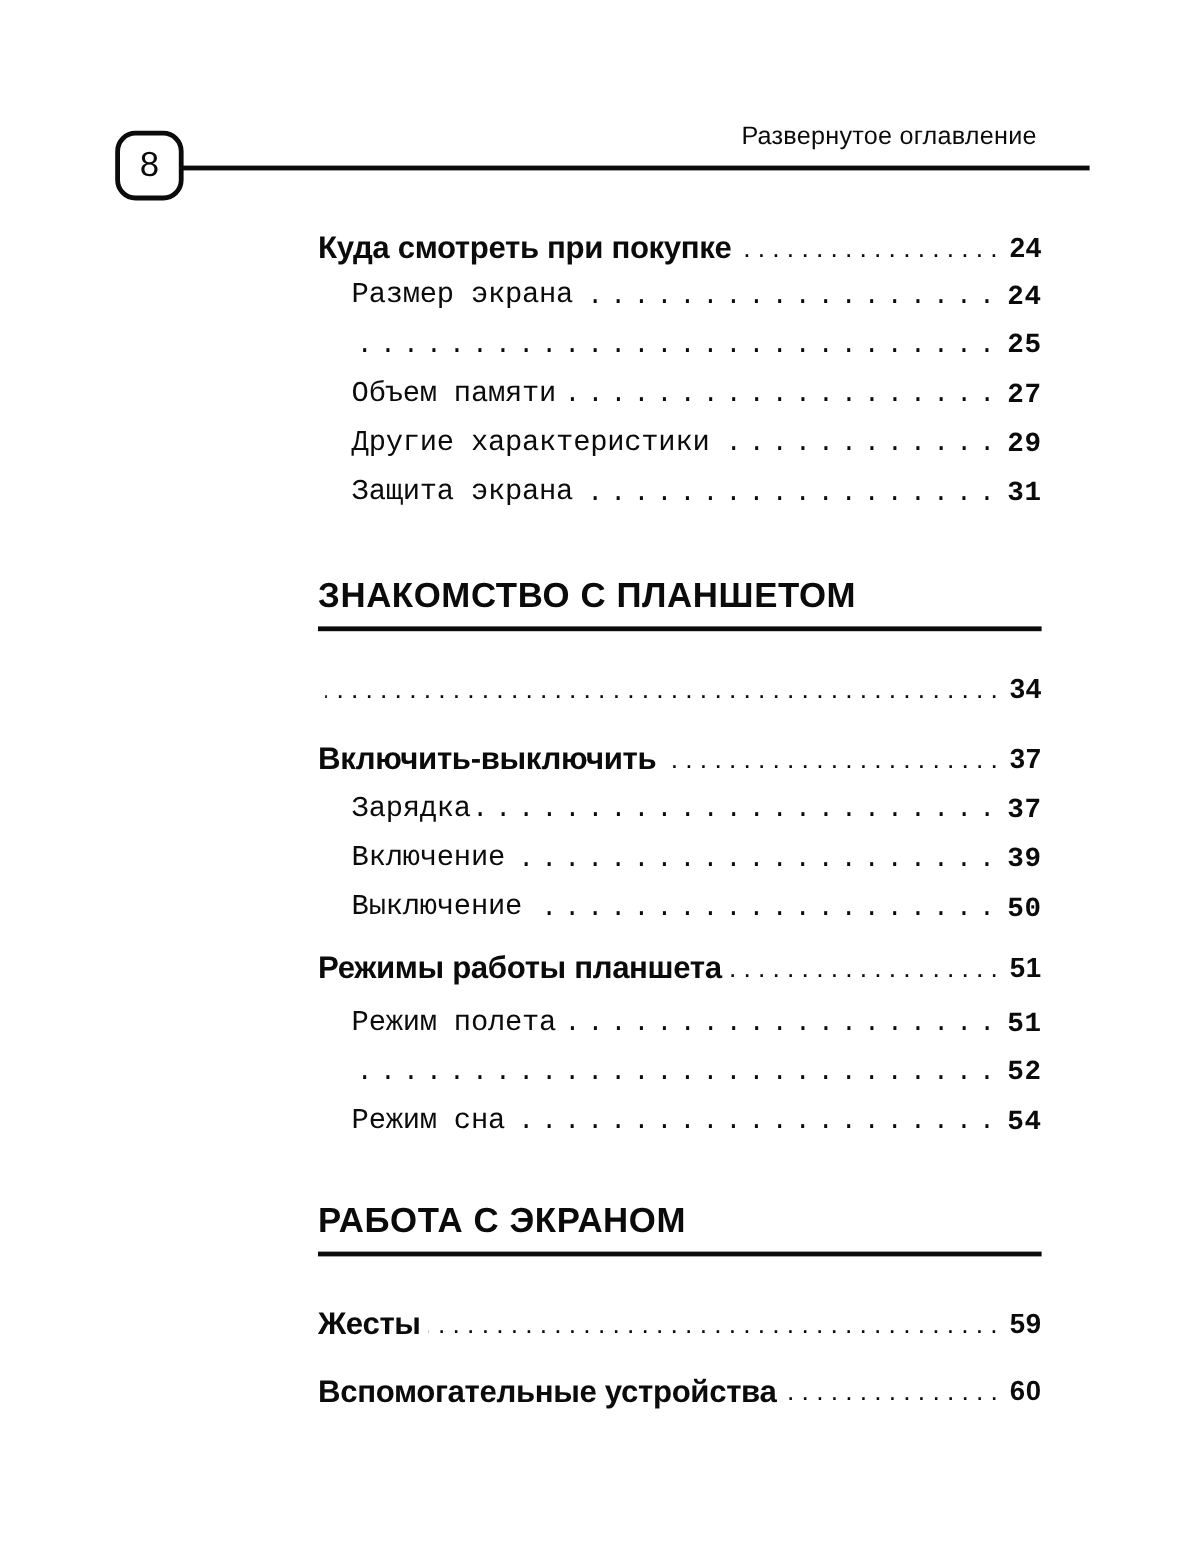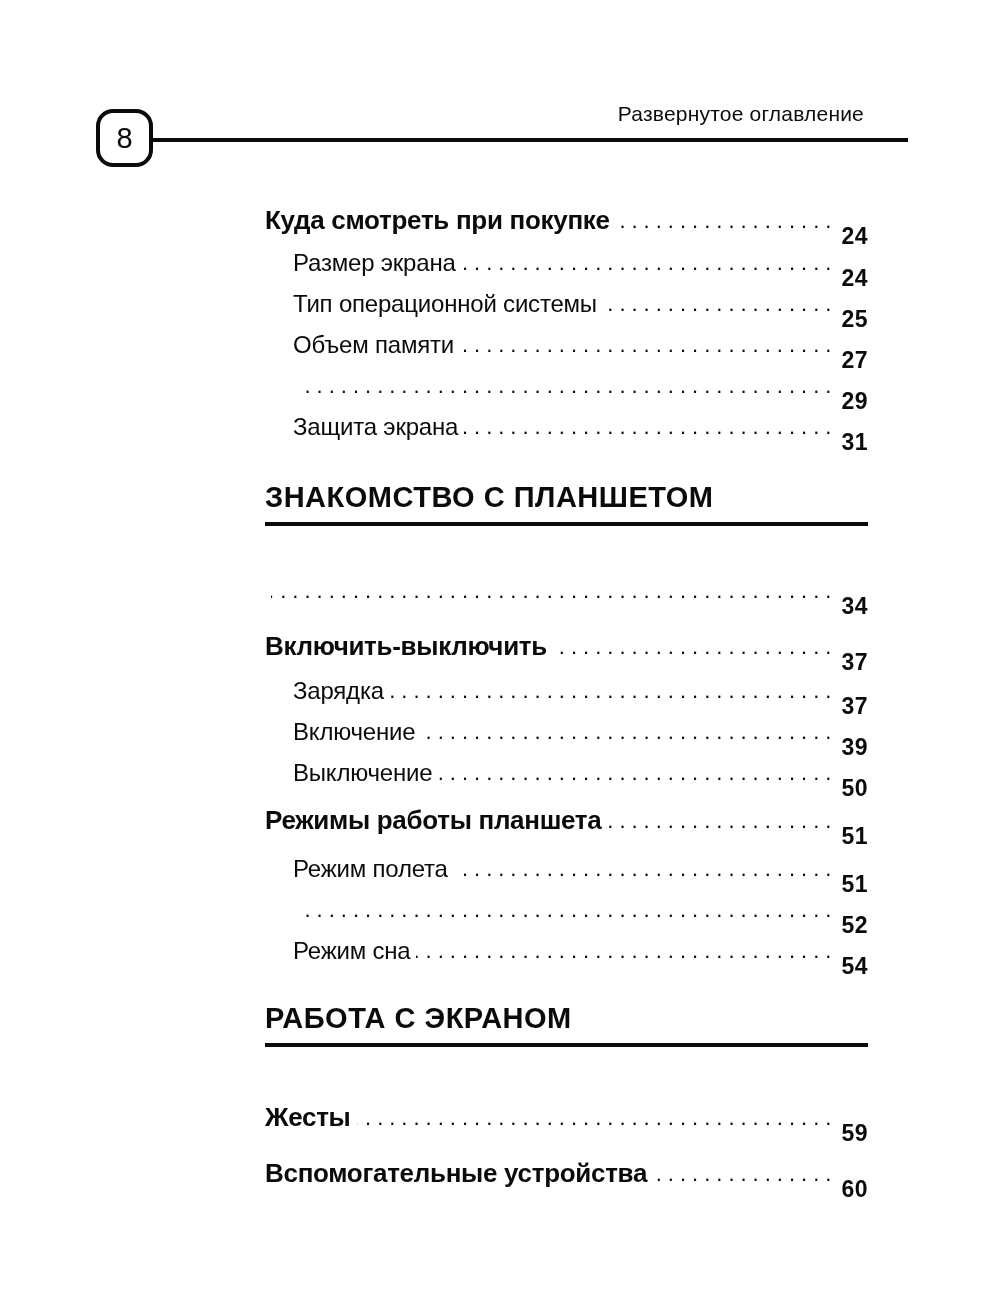--- a/index.html
+++ b/index.html
@@ -52,21 +52,21 @@
 
   
   .toc-row {
     position: absolute;
     right: 118px;
     display: flex;
     align-items: center;
     white-space: nowrap;
   }
   .toc-row.l1 { left: 265px; }
-  .toc-row.l2 { left: 293px; }
+  .toc-row.l2 { left: 293px; font-family: Liberation Mono, monospace; }
   .toc-row.l1 .label {
     font-size: 26px;
     font-weight: bold;
     letter-spacing: -0.3px;
   }
   .toc-row.l2 .label {
     font-size: 24px;
     font-weight: normal;
     letter-spacing: -0.2px;
   }
@@ -77,21 +77,20 @@
     font-size: 22px;
     font-weight: normal;
     letter-spacing: 6px;
     margin: 0 4px 0 6px;
     min-width: 20px;
   }
   .pagenum {
     font-size: 23px;
     font-weight: bold;
     letter-spacing: 0.5px;
-    margin-top: 32px;
   }
 
   
   .section-heading {
     position: absolute;
     left: 265px;
     right: 118px;
     font-size: 29px;
     font-weight: bold;
     letter-spacing: 0.5px;
@@ -114,30 +113,30 @@
   <span class="label">Куда смотреть при покупке</span>
   <span class="dots">........................................................................................................................</span>
   <span class="pagenum">24</span>
 </div>
 <div class="toc-row l2" style="top:233px">
   <span class="label">Размер экрана</span>
   <span class="dots">........................................................................................................................</span>
   <span class="pagenum">24</span>
 </div>
 <div class="toc-row l2" style="top:274px">
-  <span class="label">Тип операционной системы</span>
   <span class="dots">........................................................................................................................</span>
   <span class="pagenum">25</span>
 </div>
 <div class="toc-row l2" style="top:315px">
   <span class="label">Объем памяти</span>
   <span class="dots">........................................................................................................................</span>
   <span class="pagenum">27</span>
 </div>
 <div class="toc-row l2" style="top:356px">
+  <span class="label">Другие характеристики</span>
   <span class="dots">........................................................................................................................</span>
   <span class="pagenum">29</span>
 </div>
 <div class="toc-row l2" style="top:397px">
   <span class="label">Защита экрана</span>
   <span class="dots">........................................................................................................................</span>
   <span class="pagenum">31</span>
 </div>
 
 <div class="section-heading" style="top:479px">ЗНАКОМСТВО С ПЛАНШЕТОМ</div>

